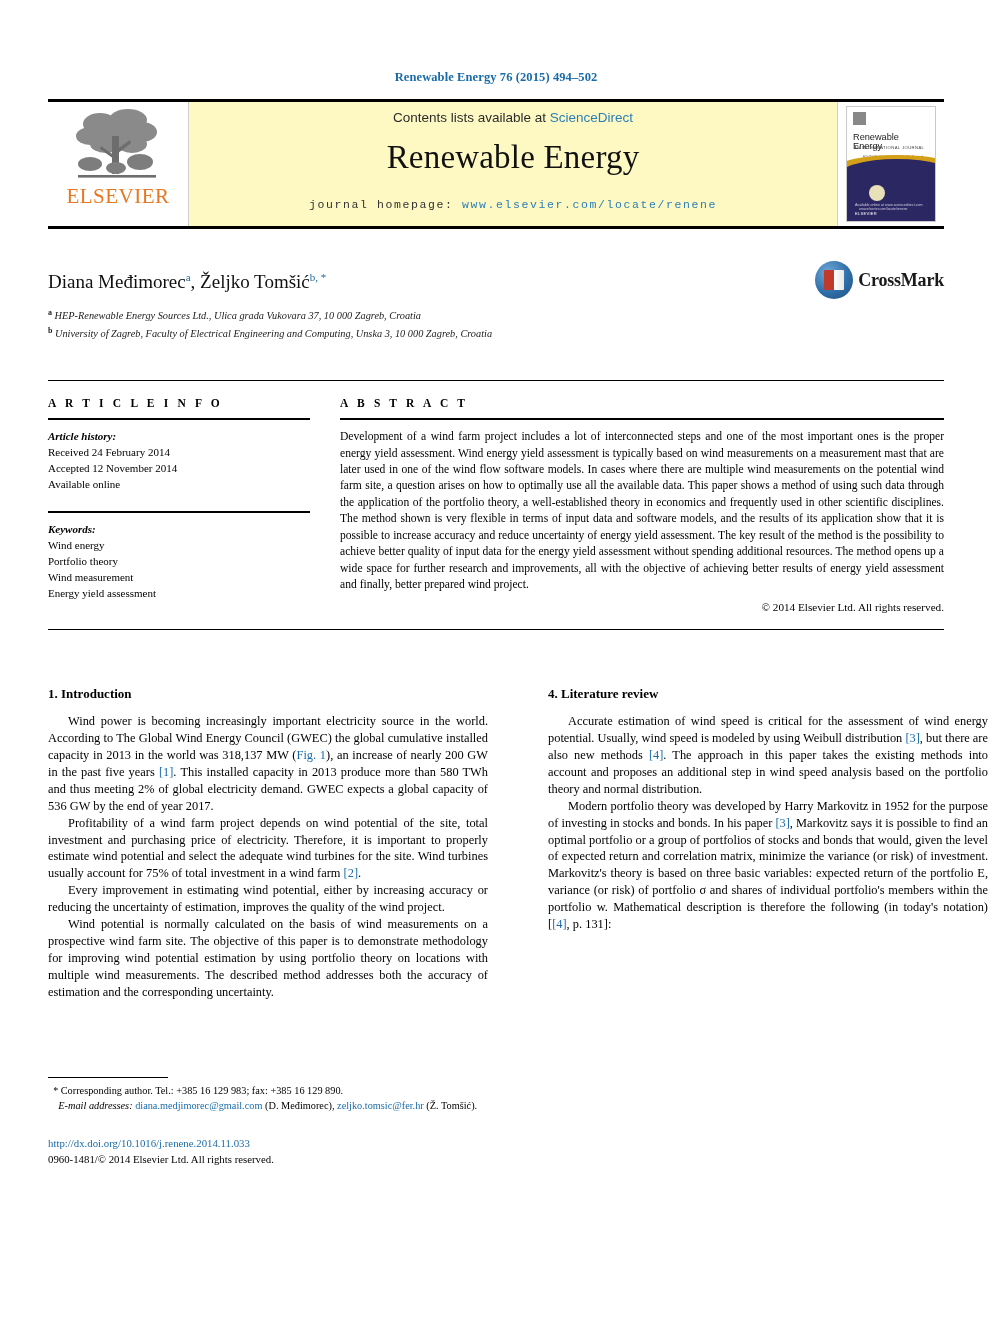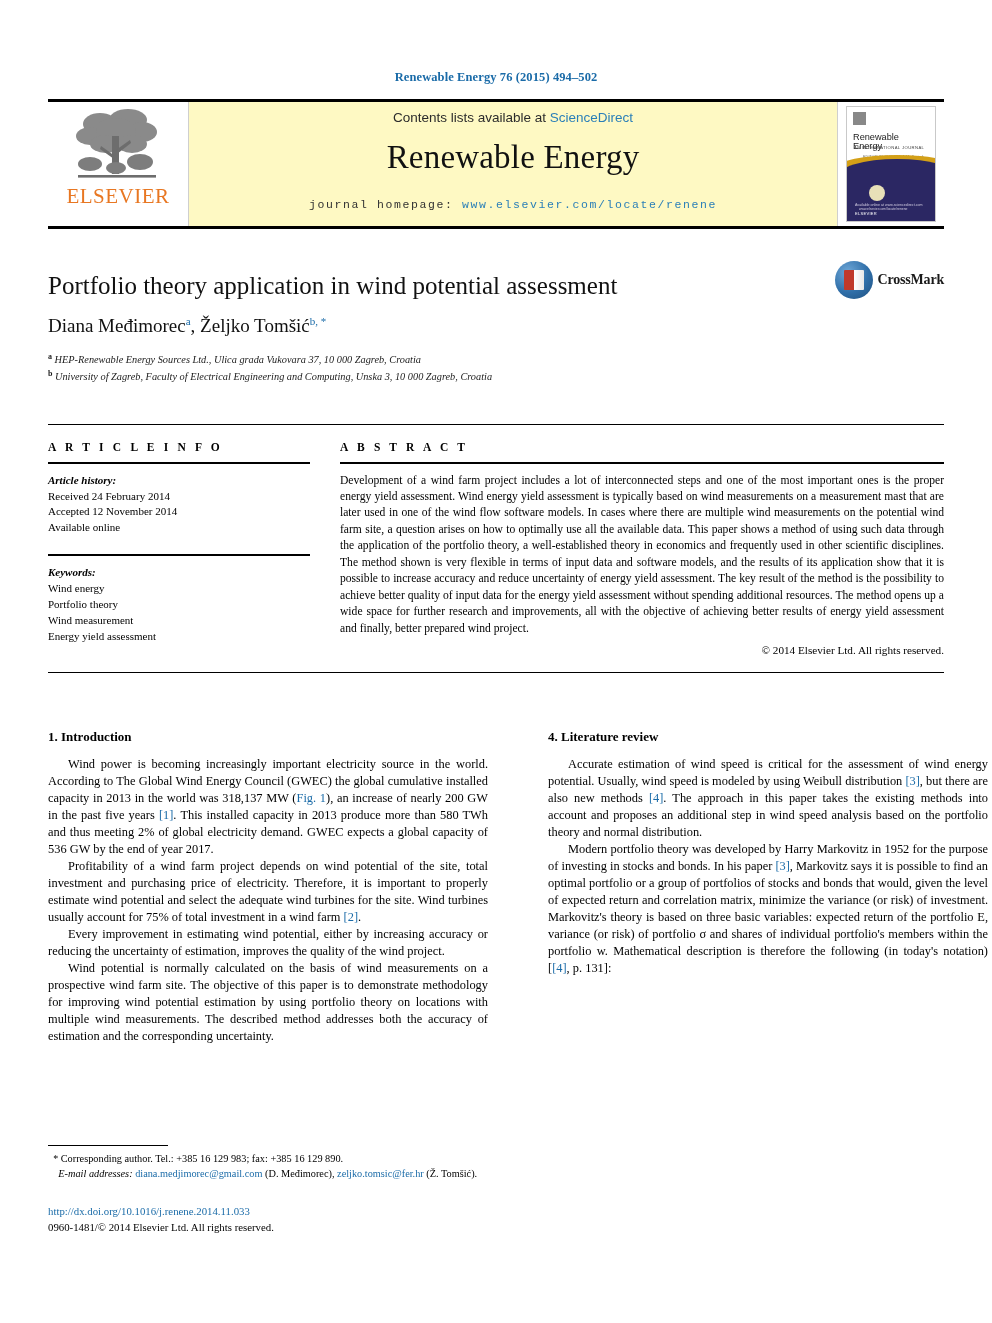--- a/index.html
+++ b/index.html
@@ -256,21 +256,21 @@
   .crossmark-book {
     position: absolute;
     left: 9px; top: 9px;
     width: 20px; height: 20px;
     background: linear-gradient(90deg, #c0392b 0%, #c0392b 48%, #ffffff 48%, #e8e8e8 100%);
     border-radius: 1px;
   }
   .crossmark-text {
     font-family: "Liberation Serif", serif;
     font-weight: bold;
-    font-size: 14px;
+    font-size: 18px;
     color: #1a1a1a;
     letter-spacing: -0.2px;
   }
 
   
   .info-abstract {
     margin-top: 38px;
     border-top: 1px solid #000;
     padding-top: 16px;
     display: flex;
@@ -356,21 +356,21 @@
   }
   a.ref, .ref {
     color: #1a6ba8;
     text-decoration: none;
   }
 
   
   .footnotes {
     position: absolute;
     left: 48px;
-    top: 1145px;
+    top: 1077px;
     width: 440px;
   }
   .footnote-rule {
     border-top: 1px solid #000;
     width: 120px;
     margin-bottom: 6px;
   }
   .footnote {
     font-family: "Liberation Serif", serif;
     font-size: 10.3px;
@@ -452,21 +452,20 @@
   <div class="rule-under-masthead"></div>
 
   <div class="title-block">
     <div class="crossmark">
       <div class="crossmark-circle">
         <div class="crossmark-book"></div>
       </div>
       <div class="crossmark-text">CrossMark</div>
     </div>
 
-    <h1 class="article-title">Portfolio theory application in wind potential assessment</h1>
 
     <div class="authors">
       <span>Diana Međimorec</span><sup>a</sup><span>, </span><span>Željko Tomšić</span><sup>b, *</sup>
     </div>
 
     <div class="affiliations">
       <div><sup>a</sup> <span>HEP-Renewable Energy Sources Ltd., Ulica grada Vukovara 37, 10 000 Zagreb, Croatia</span></div>
       <div><sup>b</sup> <span>University of Zagreb, Faculty of Electrical Engineering and Computing, Unska 3, 10 000 Zagreb, Croatia</span></div>
     </div>
   </div>

